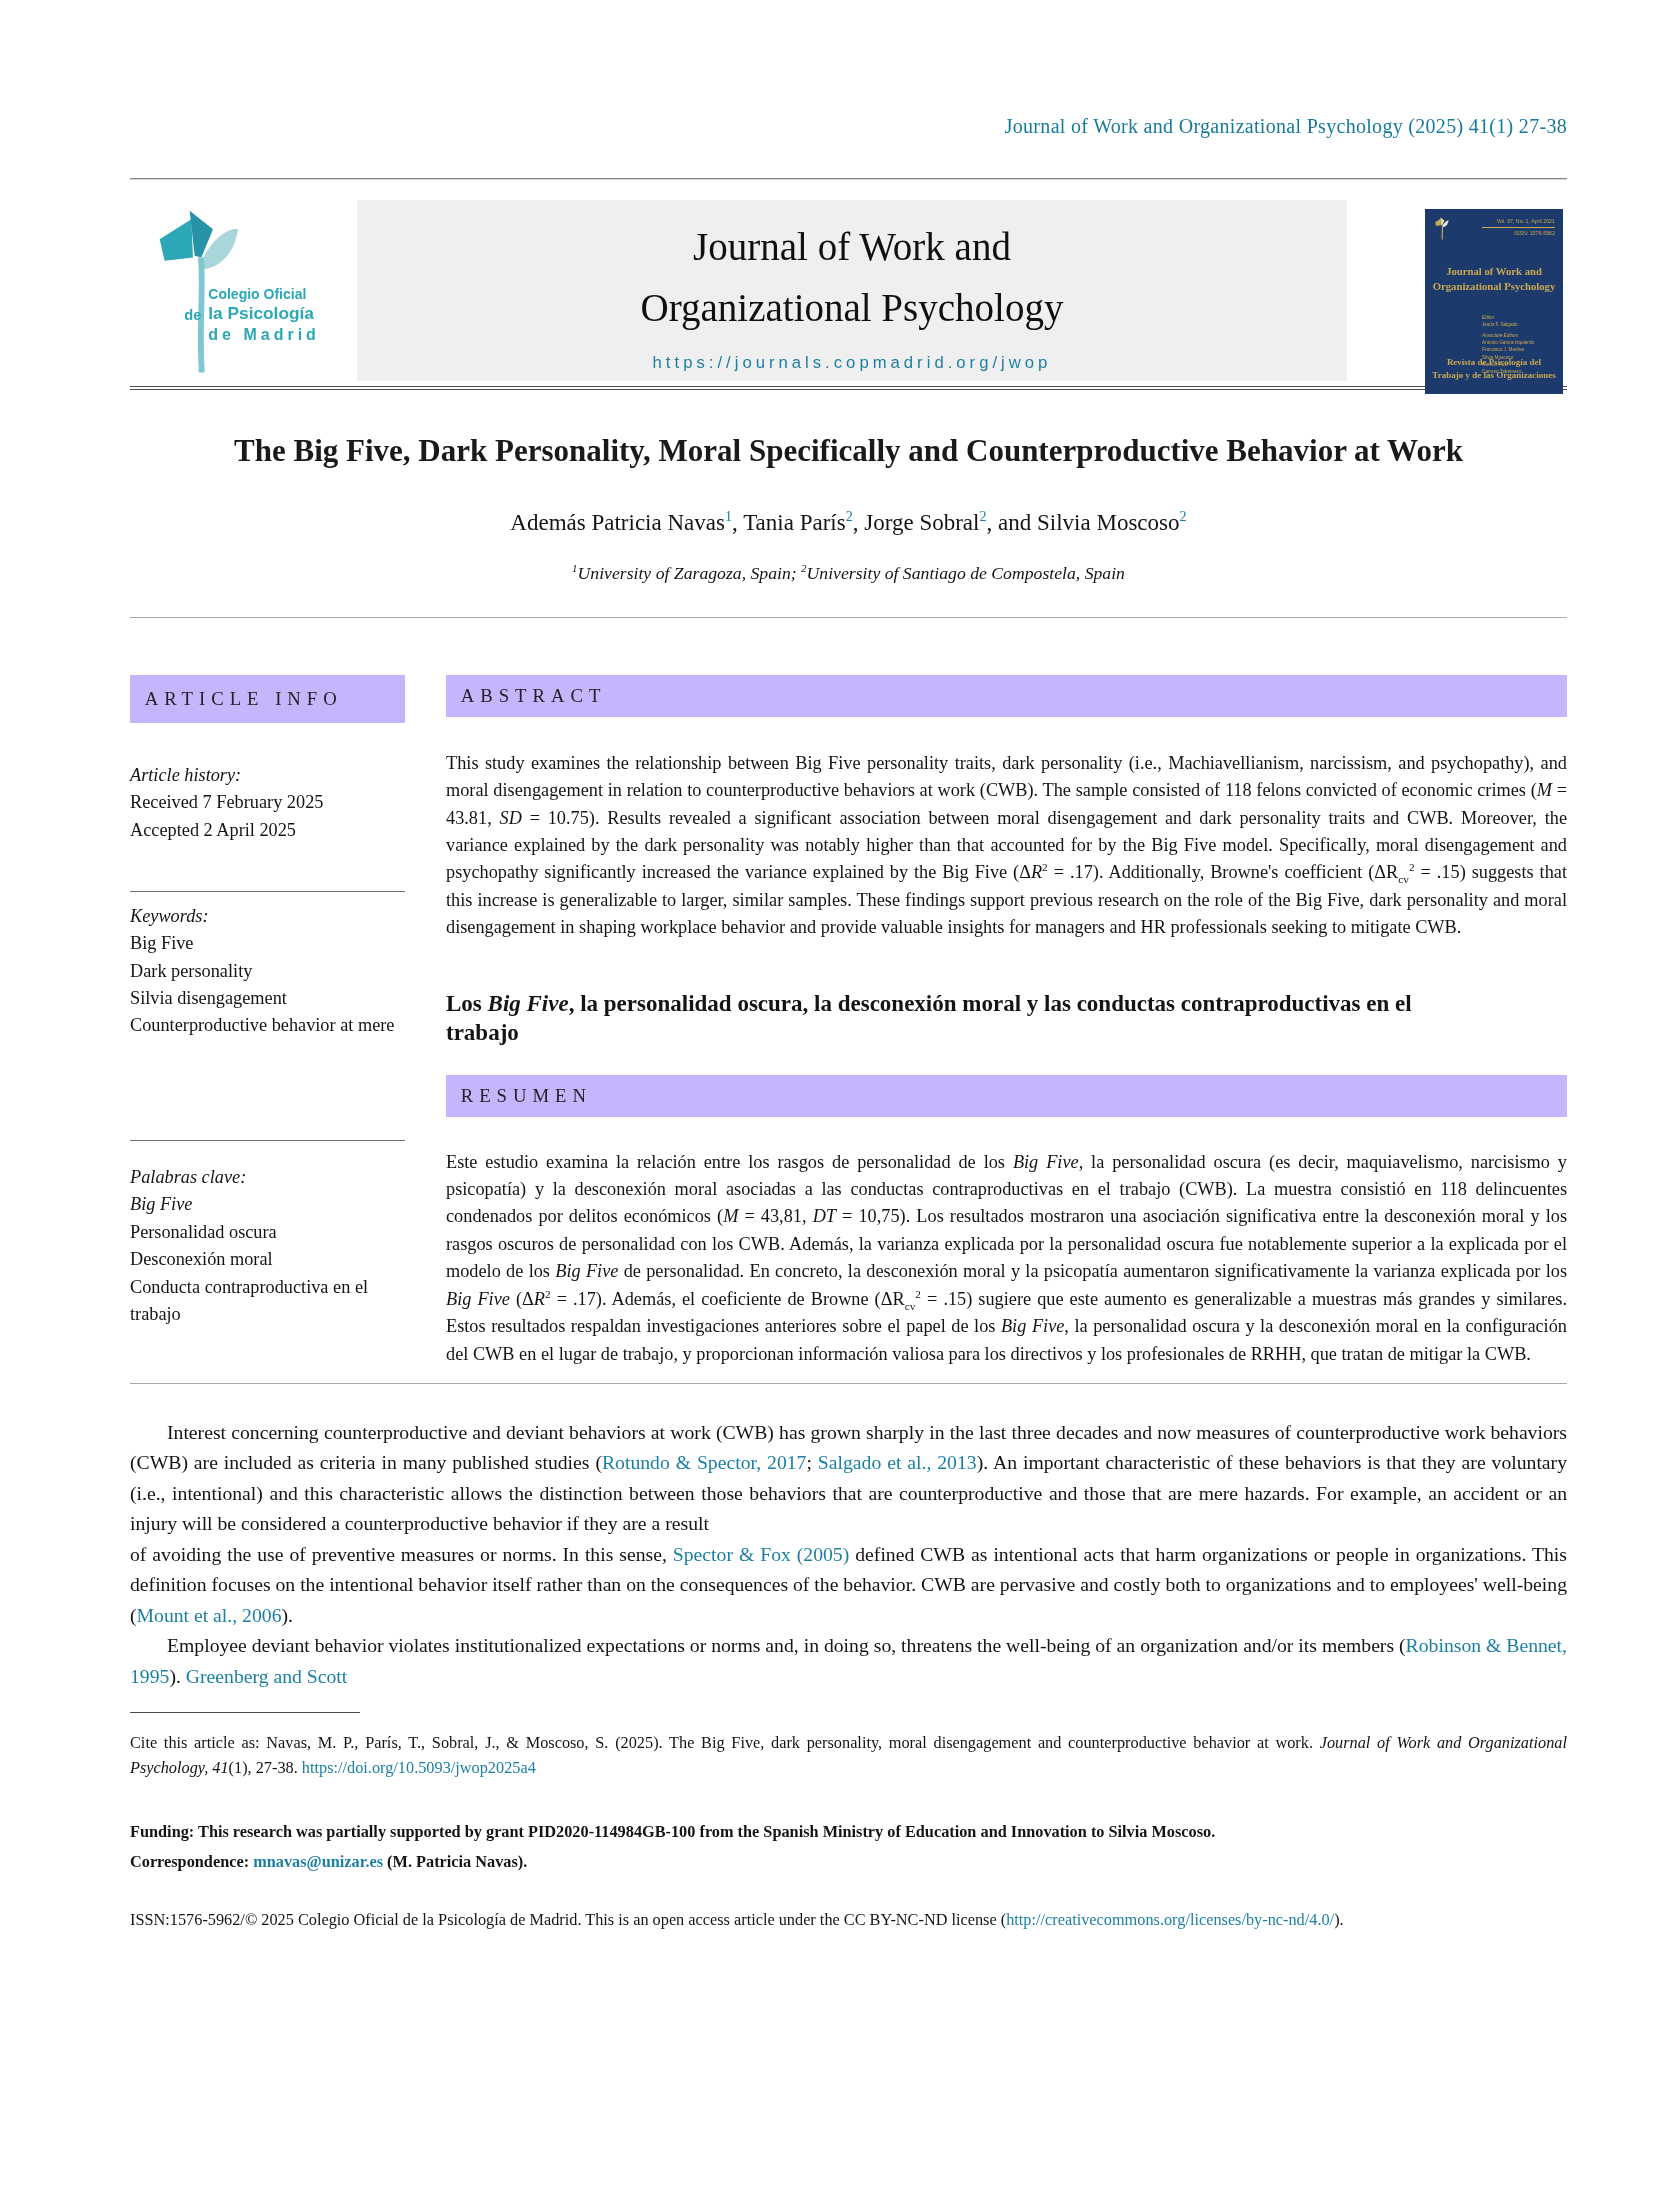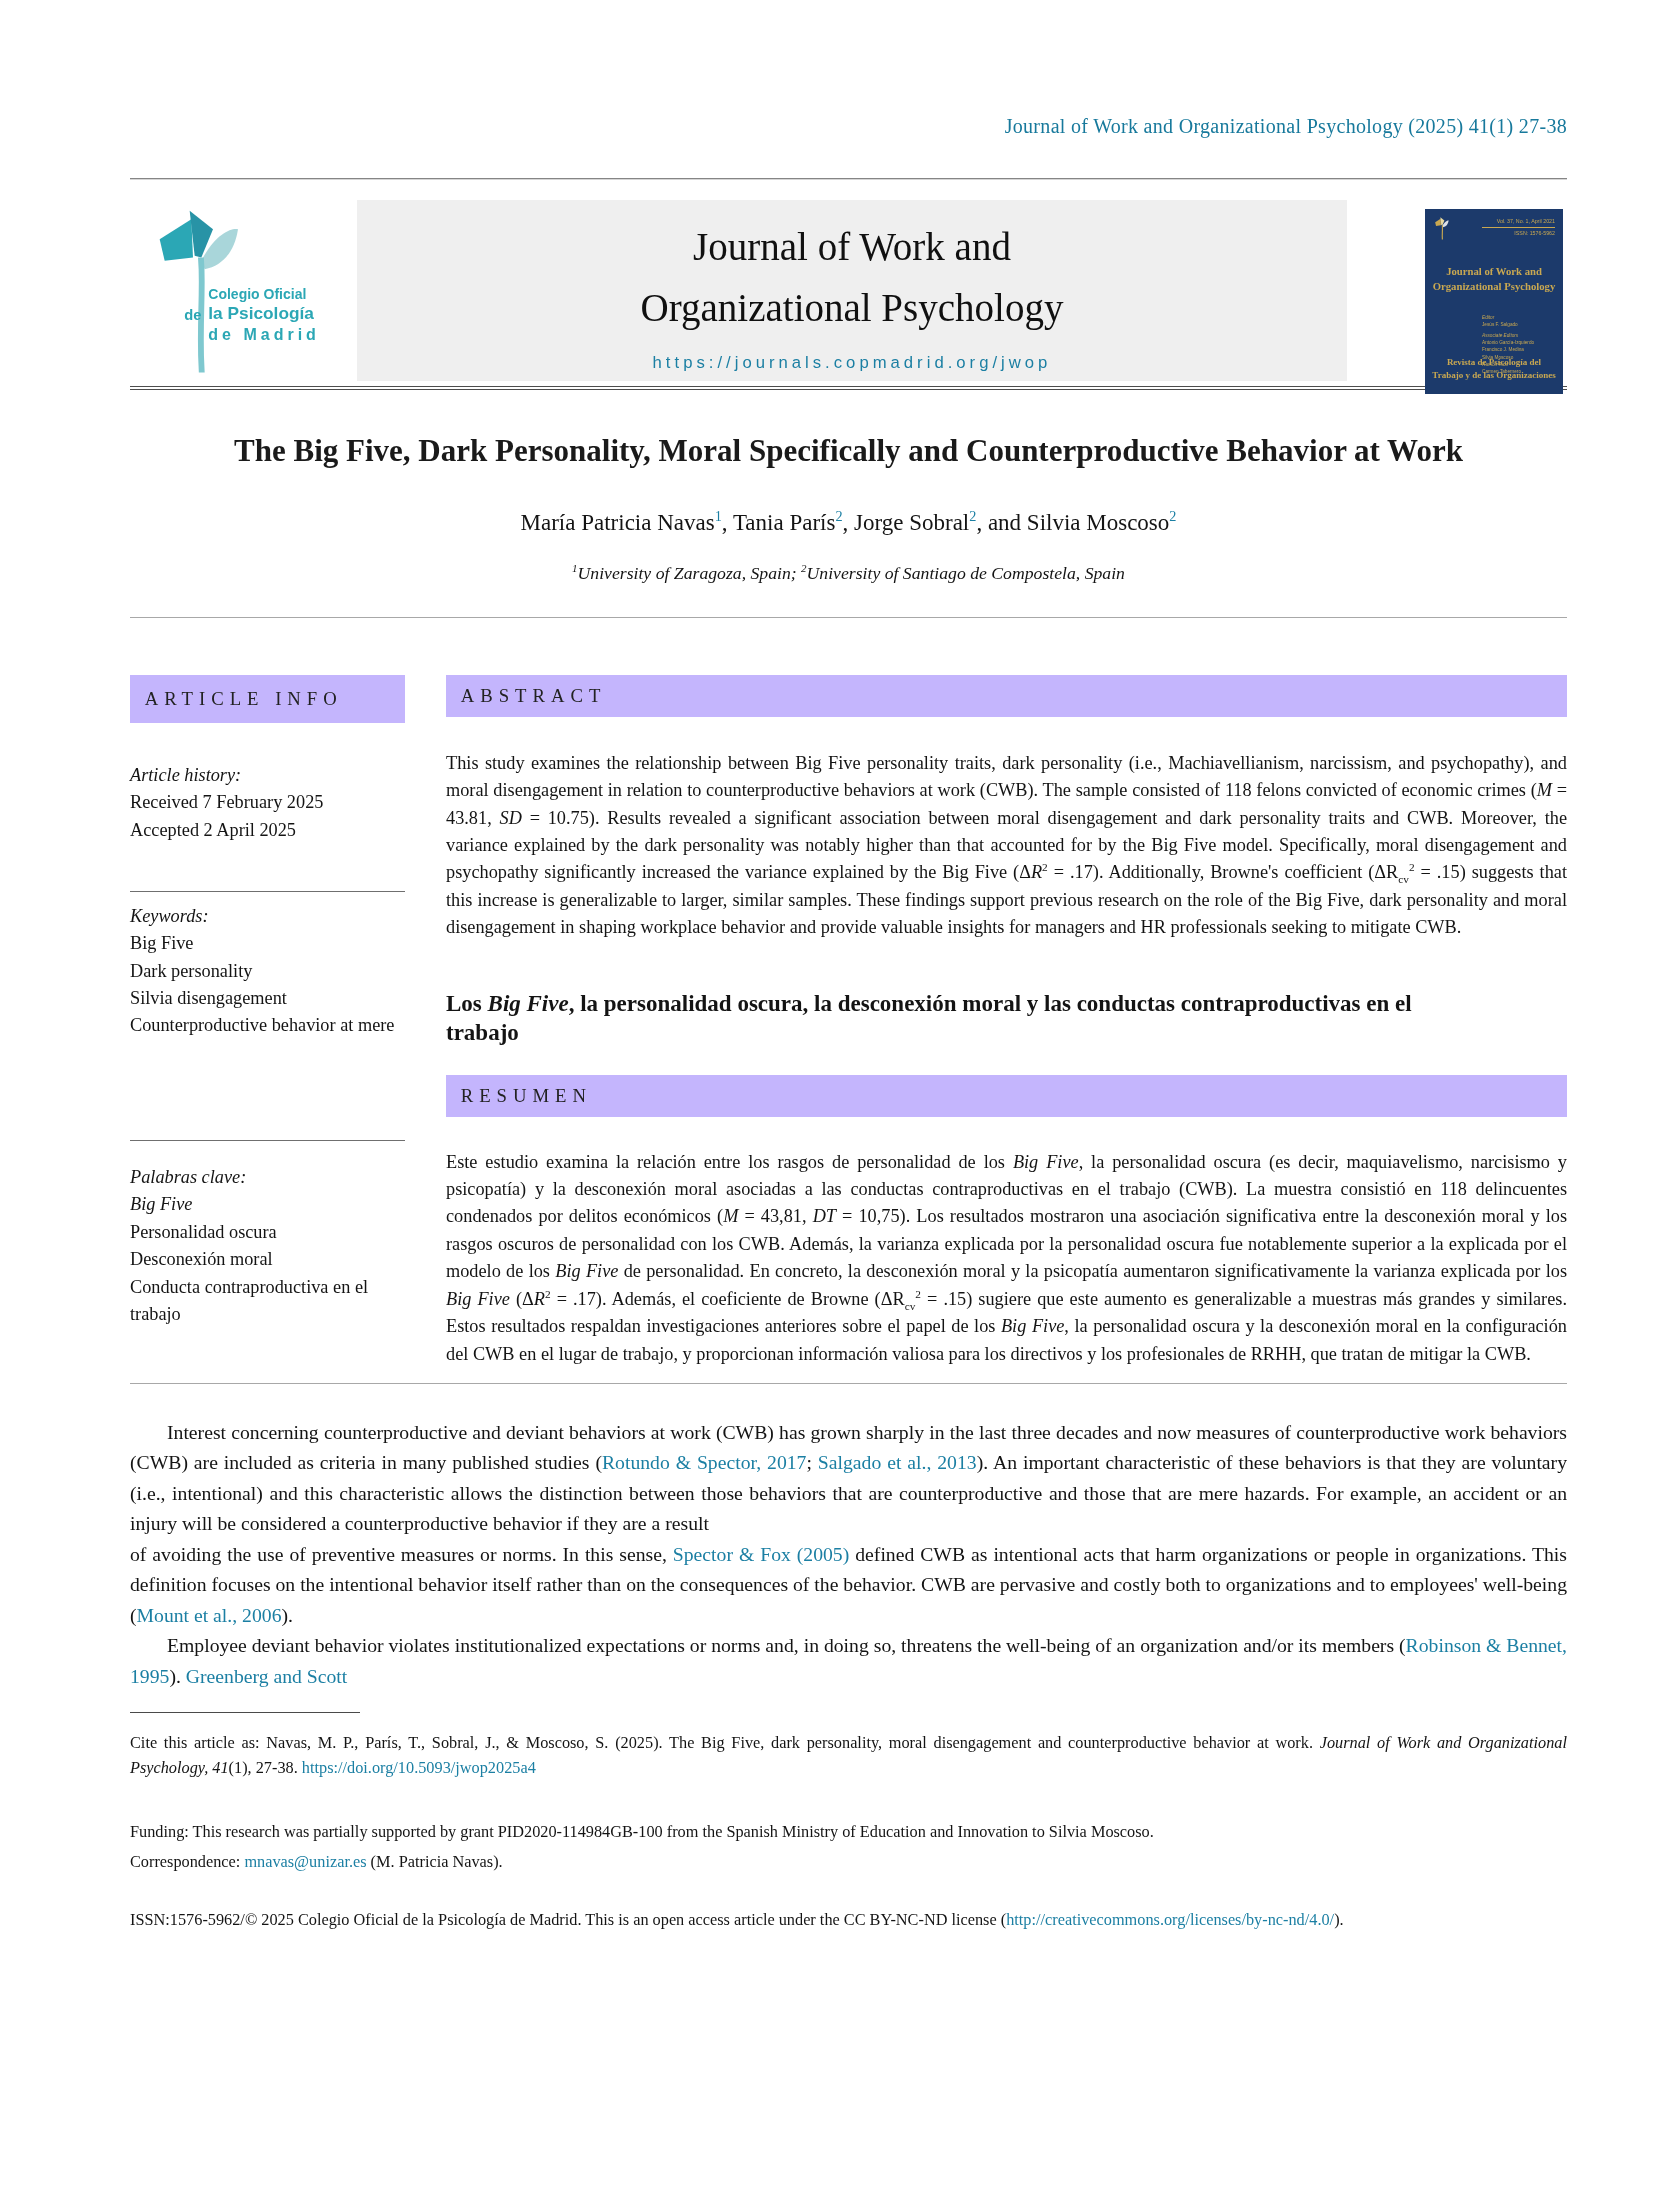--- a/index.html
+++ b/index.html
@@ -98,21 +98,21 @@
 
   
   .body-rule { margin-top:14.7px; }
   .body-cols { margin-top:33px; display:grid; grid-template-columns:1fr; column-gap:17.3px;
     font-size:19.7px; line-height:1.55; text-align:justify; }
   .indent { text-indent:37px; }
 
   
   .footnote-rule { margin-top:20px; width:230px; border-top:1.3px solid #4a4a4a; }
   .cite-block   { margin-top:17.3px; font-size:16.3px; line-height:1.55; text-align:justify; }
-  .fund-block   { margin-top:37px; font-size:16.3px; line-height:1.85; }
+  .fund-block   { margin-top:37px; font-size:16.3px; line-height:1.85;font-weight:bold; }
   .issn-block   { margin-top:29px; font-size:16.3px; line-height:1.55; }
 </style>
 </head>
 <body>
 
 <div class="page">
 
   <div class="citation">Journal of Work and Organizational Psychology (2025) 41(1) 27-38</div>
 
   <div class="rule-top"></div>
@@ -174,21 +174,21 @@
         <div>Revista de Psicología del</div>
         <div>Trabajo y de las Organizaciones</div>
       </div>
     </div>
   </div>
 
   <div class="rule-double"></div>
 
   <h1 class="art-title">The Big Five, Dark Personality, Moral Specifically and Counterproductive Behavior at Work</h1>
 
-  <div class="authors"><span>María Patricia Navas</span><span class="sup lnk">1</span><span>, Tania París</span><span class="sup lnk">2</span><span>, Jorge Sobral</span><span class="sup lnk">2</span><span>, and Silvia Moscoso</span><span class="sup lnk">2</span></div>
+  <div class="authors"><span>Además Patricia Navas</span><span class="sup lnk">1</span><span>, Tania París</span><span class="sup lnk">2</span><span>, Jorge Sobral</span><span class="sup lnk">2</span><span>, and Silvia Moscoso</span><span class="sup lnk">2</span></div>
 
   <div class="affils"><span class="sup">1</span><span>University of Zaragoza, Spain; </span><span class="sup">2</span><span>University of Santiago de Compostela, Spain</span></div>
 
   <div class="rule-thin rule-under-affils"></div>
 
   <div class="info-grid">
 
     <div class="sidebar">
       <div class="sec-head">ARTICLE INFO</div>
       <div class="sb-history">

